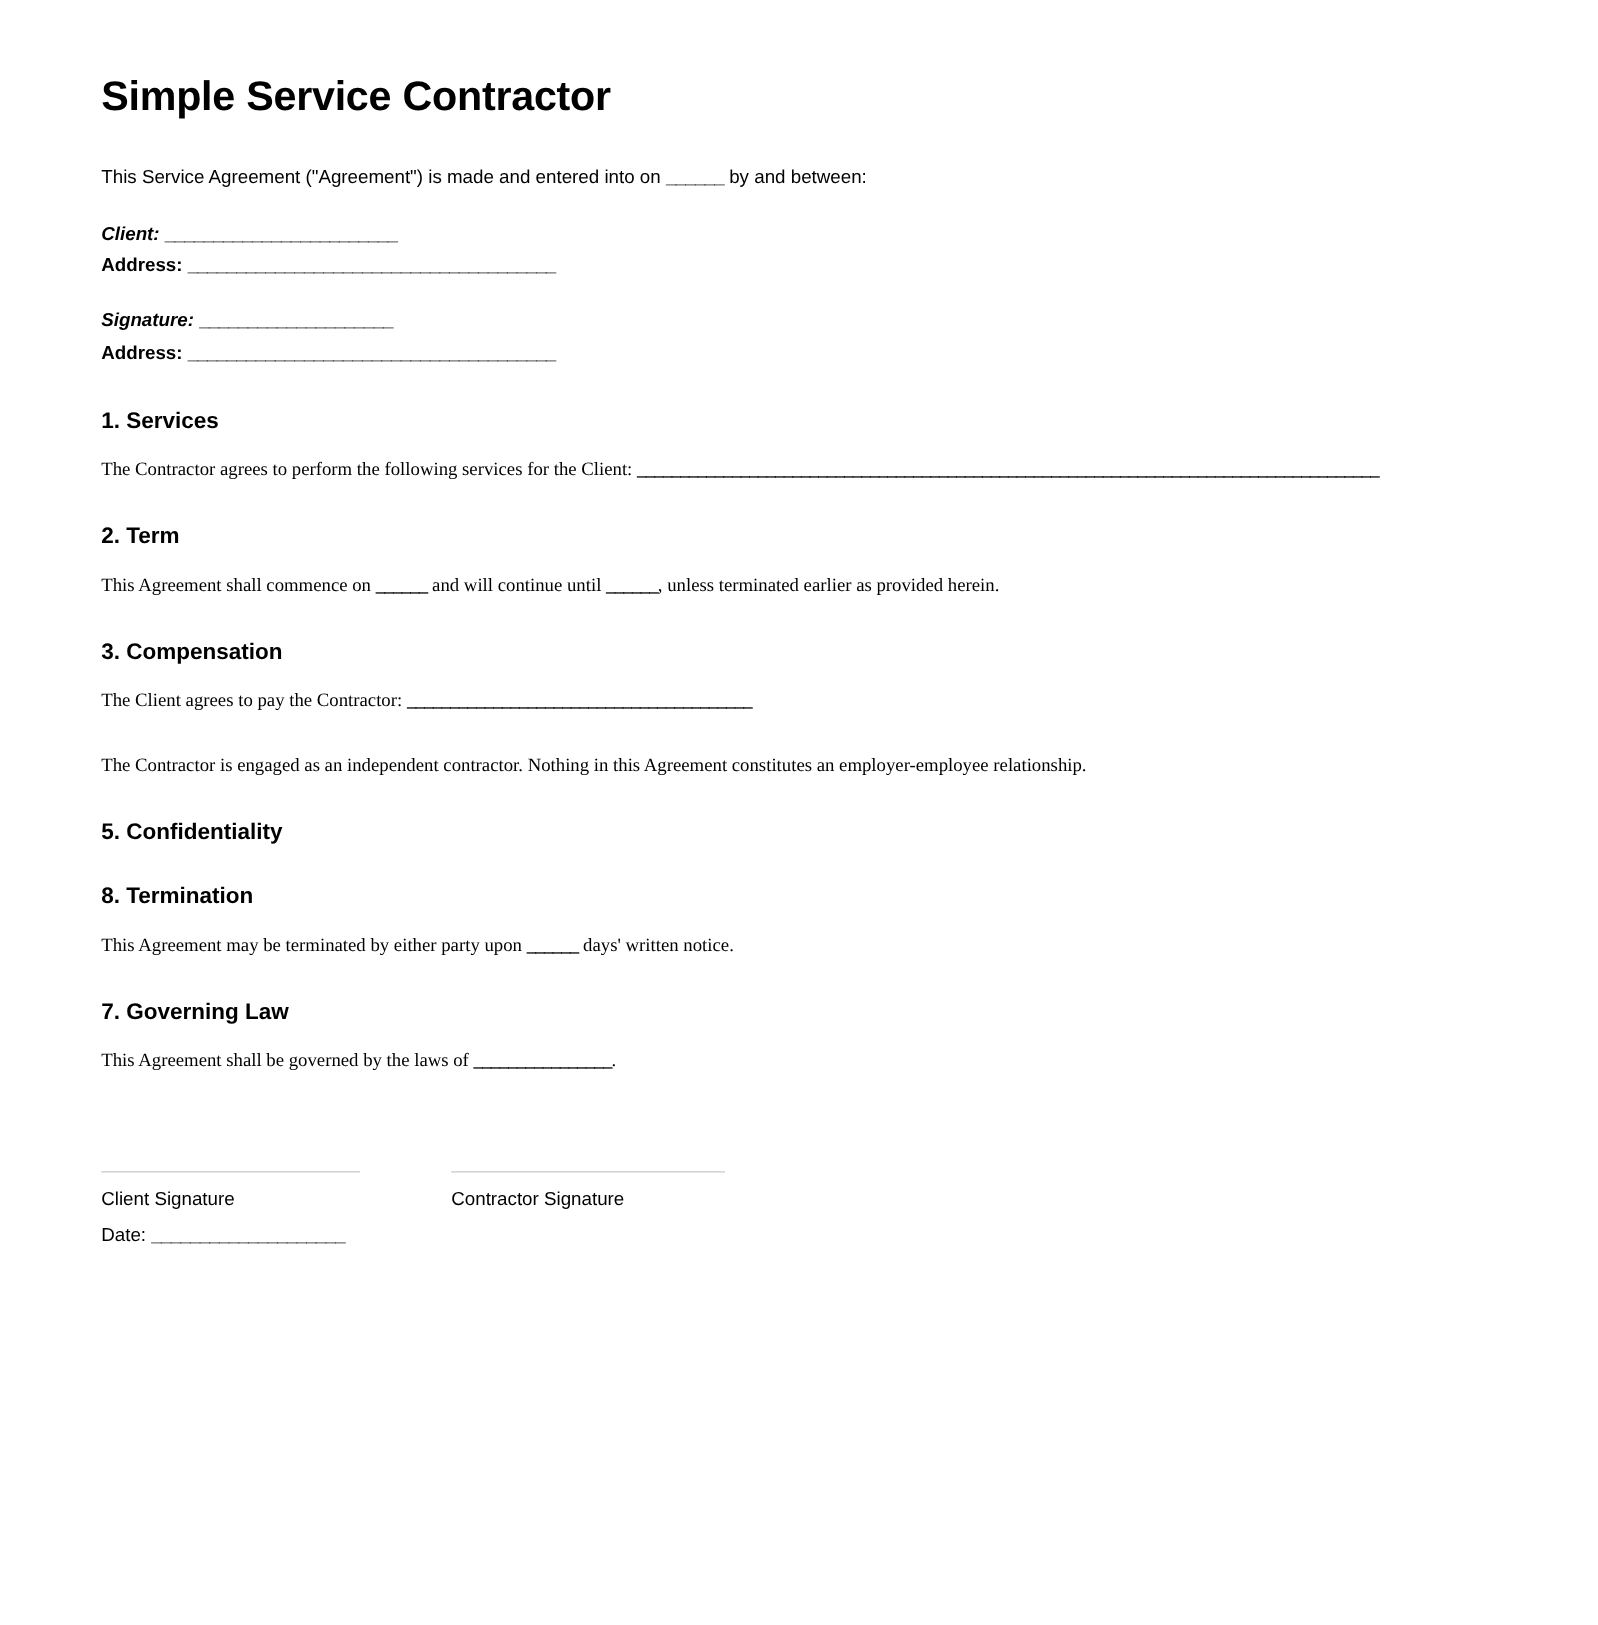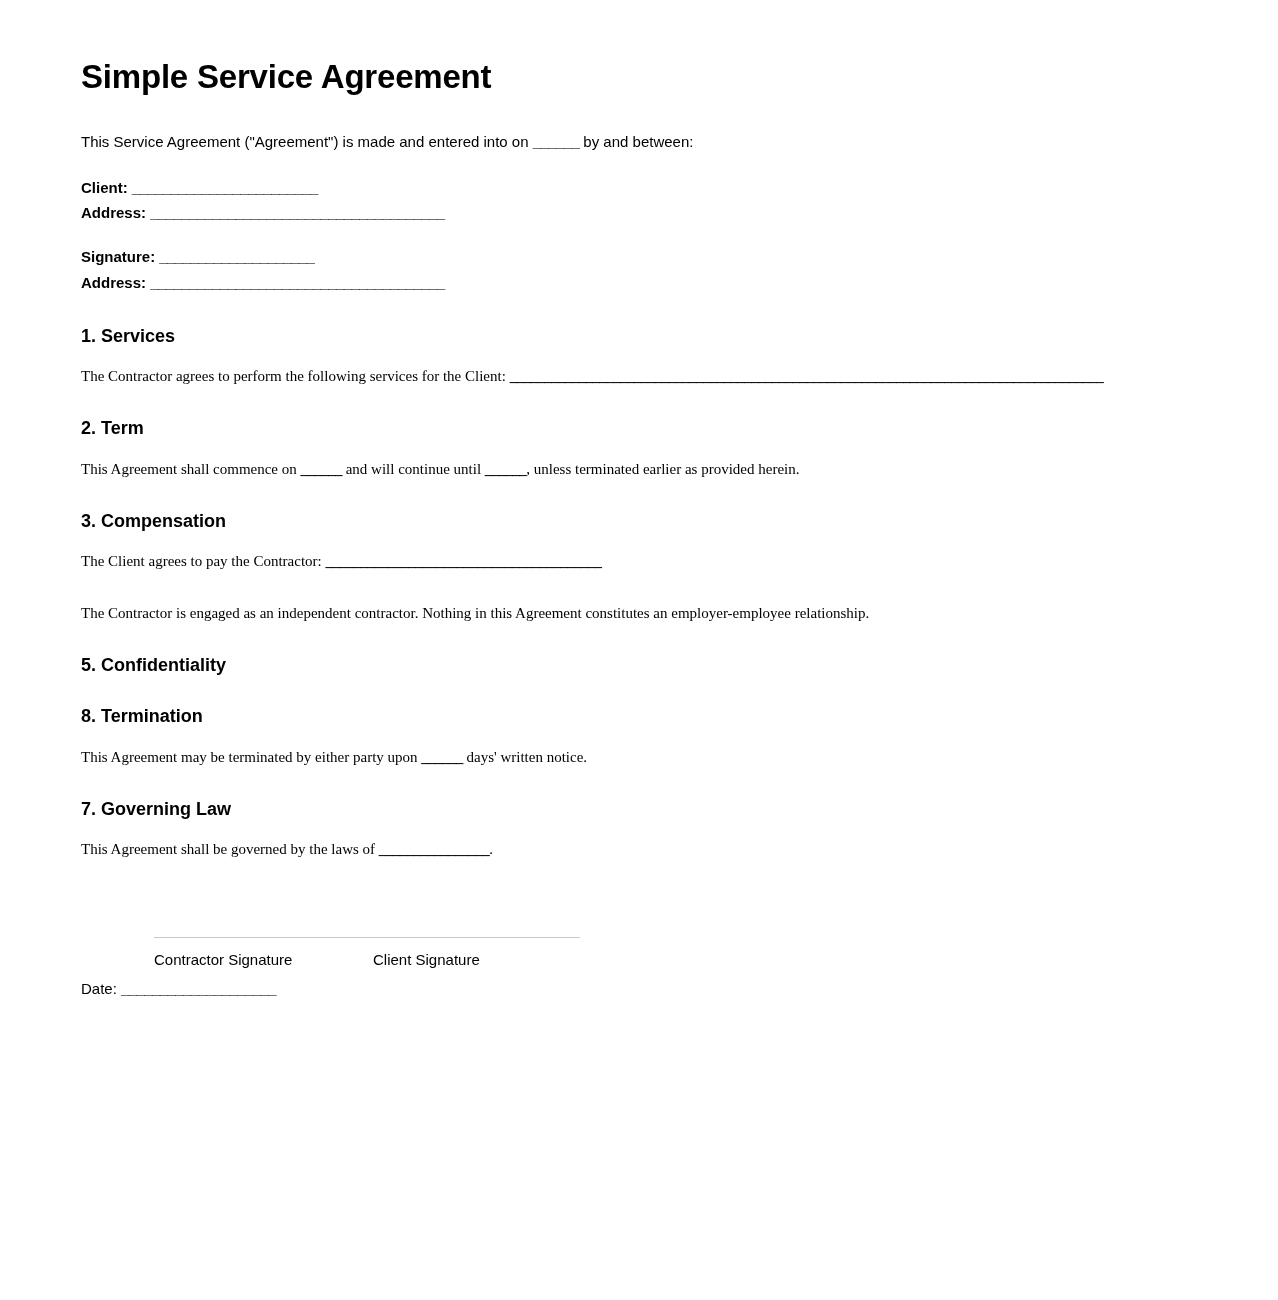--- a/index.html
+++ b/index.html
@@ -46,20 +46,21 @@
   .party-block {
     margin-bottom: 18px;
   }
   .party-line {
     font-size: 15px;
     line-height: 1.72;
     white-space: nowrap;
   }
   .party-label {
     font-weight: bold;
+    font-style: italic;
   }
   .party-label-plain {
     font-weight: bold;
   }
 
   
   .blank {
     font-weight: bold;
     letter-spacing: -0.6px;
     white-space: pre;
@@ -112,21 +113,21 @@
     line-height: 1.45;
     margin-top: 9px;
     white-space: nowrap;
   }
 </style>
 </head>
 <body>
 
 <div class="page">
 
-  <h1 class="doc-title">Simple Service Agreement</h1>
+  <h1 class="doc-title">Simple Service Contractor</h1>
 
   <p class="para intro">
     <span>This Service Agreement ("Agreement") is made and entered into on </span><span class="blank">______</span><span> by and between:</span>
   </p>
 
   <div class="party-block">
     <div class="party-line">
       <span class="party-label">Client:</span><span> </span><span class="blank">________________________</span>
     </div>
     <div class="party-line">
@@ -171,27 +172,27 @@
     <p class="section-body"><span>This Agreement may be terminated by either party upon </span><span class="blank">______</span><span> days' written notice.</span></p>
   </div>
 
   <div class="section">
     <h2 class="section-heading">7. Governing Law</h2>
     <p class="section-body"><span>This Agreement shall be governed by the laws of </span><span class="blank">________________</span><span>.</span></p>
   </div>
 
   <div class="sign-area">
     <div class="sign-row">
+      <div class="sign-col">
+        <div class="sign-rule"></div>
+        <div class="sign-caption">Client Signature</div>
+      </div>
       <div class="sign-col second">
         <div class="sign-rule"></div>
         <div class="sign-caption">Contractor Signature</div>
-      </div>
-      <div class="sign-col">
-        <div class="sign-rule"></div>
-        <div class="sign-caption">Client Signature</div>
       </div>
     </div>
     <div class="date-line">
       <span>Date: </span><span class="blank">____________________</span>
     </div>
   </div>
 
 </div>
 
 </body></html>

